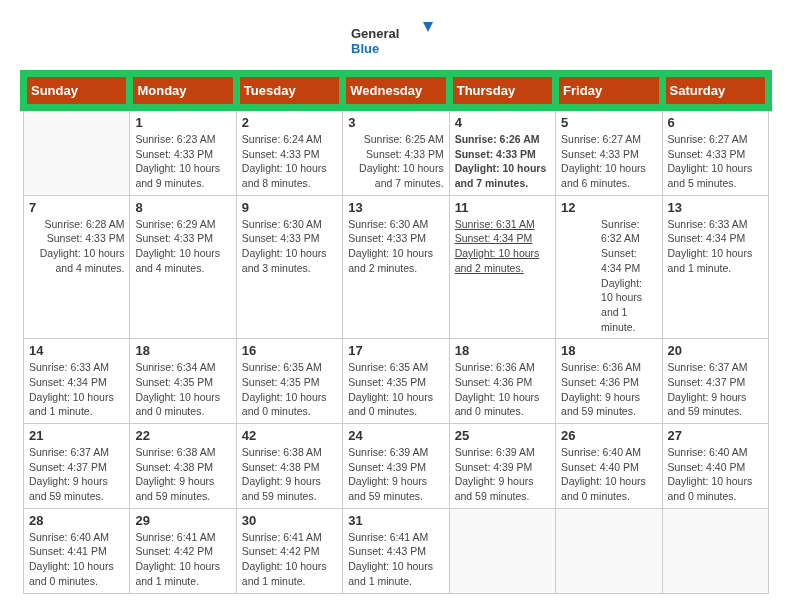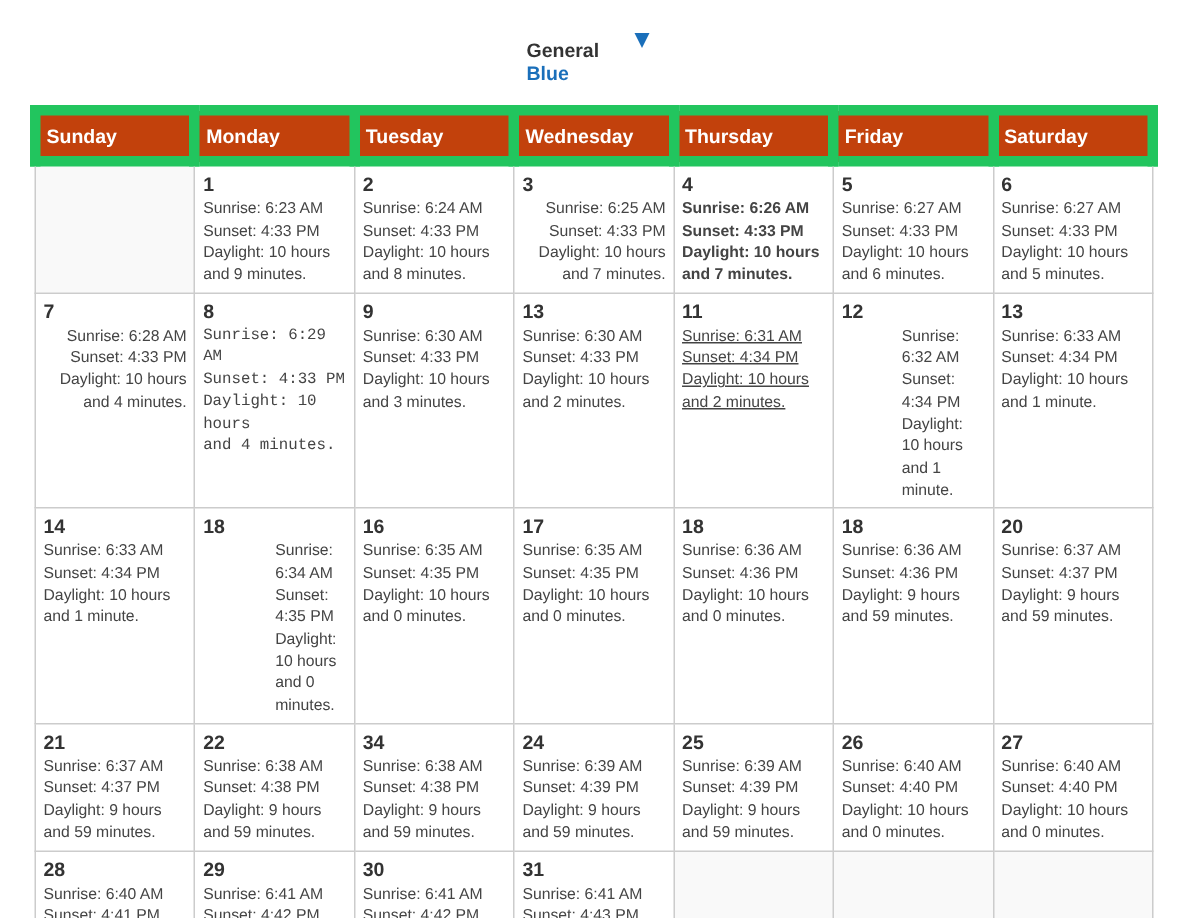--- a/index.html
+++ b/index.html
@@ -149,21 +149,21 @@
       <tr>
         <td>
           <span class="day-number">7</span>
           <div class="day-info" style="white-space: pre-line; text-align: right;">Sunrise: 6:28 AM
 Sunset: 4:33 PM
 Daylight: 10 hours
 and 4 minutes.</div>
         </td>
         <td>
           <span class="day-number">8</span>
-          <div class="day-info" style="white-space: pre-line; font-family: Liberation Mono, monospace;">Sunrise: 6:29 AM
+          <div class="day-info" style="white-space: pre-line;">Sunrise: 6:29 AM
 Sunset: 4:33 PM
 Daylight: 10 hours
 and 4 minutes.</div>
         </td>
         <td>
           <span class="day-number">9</span>
           <div class="day-info" style="white-space: pre-line;">Sunrise: 6:30 AM
 Sunset: 4:33 PM
 Daylight: 10 hours
 and 3 minutes.</div>
@@ -200,21 +200,21 @@
       <tr>
         <td>
           <span class="day-number">14</span>
           <div class="day-info" style="white-space: pre-line;">Sunrise: 6:33 AM
 Sunset: 4:34 PM
 Daylight: 10 hours
 and 1 minute.</div>
         </td>
         <td>
           <span class="day-number">18</span>
-          <div class="day-info" style="white-space: pre-line; margin-left: 48px;">Sunrise: 6:34 AM
+          <div class="day-info" style="white-space: pre-line;">Sunrise: 6:34 AM
 Sunset: 4:35 PM
 Daylight: 10 hours
 and 0 minutes.</div>
         </td>
         <td>
           <span class="day-number">16</span>
           <div class="day-info" style="white-space: pre-line;">Sunrise: 6:35 AM
 Sunset: 4:35 PM
 Daylight: 10 hours
 and 0 minutes.</div>
@@ -257,21 +257,21 @@
 and 59 minutes.</div>
         </td>
         <td>
           <span class="day-number">22</span>
           <div class="day-info" style="white-space: pre-line;">Sunrise: 6:38 AM
 Sunset: 4:38 PM
 Daylight: 9 hours
 and 59 minutes.</div>
         </td>
         <td>
-          <span class="day-number">34</span>
+          <span class="day-number">42</span>
           <div class="day-info" style="white-space: pre-line;">Sunrise: 6:38 AM
 Sunset: 4:38 PM
 Daylight: 9 hours
 and 59 minutes.</div>
         </td>
         <td>
           <span class="day-number">24</span>
           <div class="day-info" style="white-space: pre-line;">Sunrise: 6:39 AM
 Sunset: 4:39 PM
 Daylight: 9 hours

